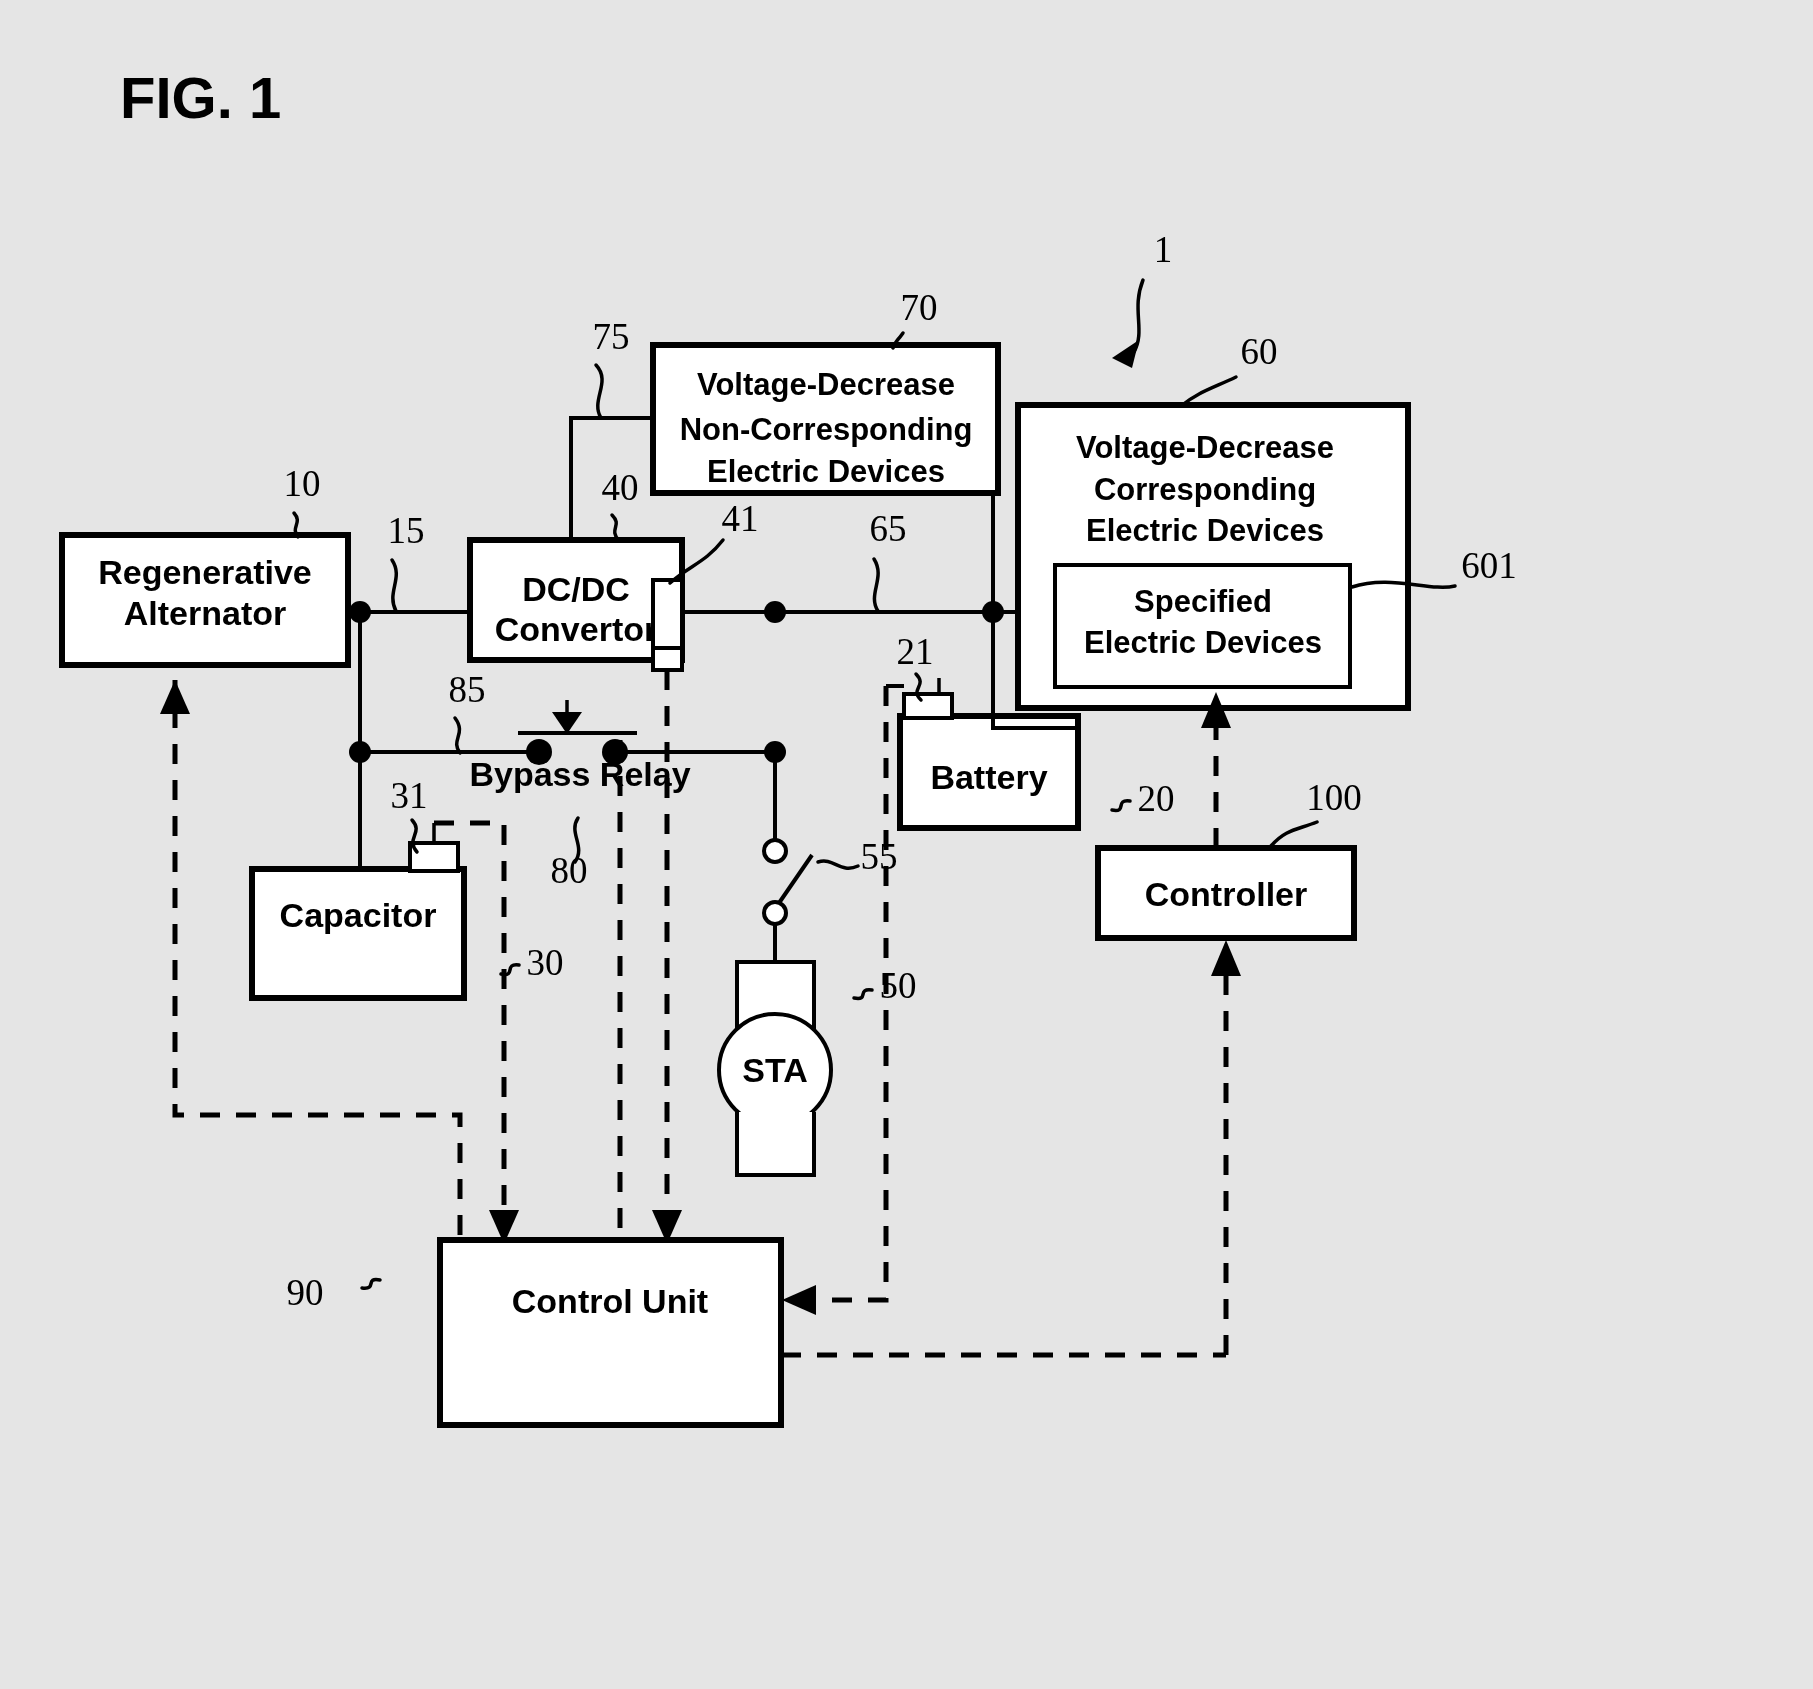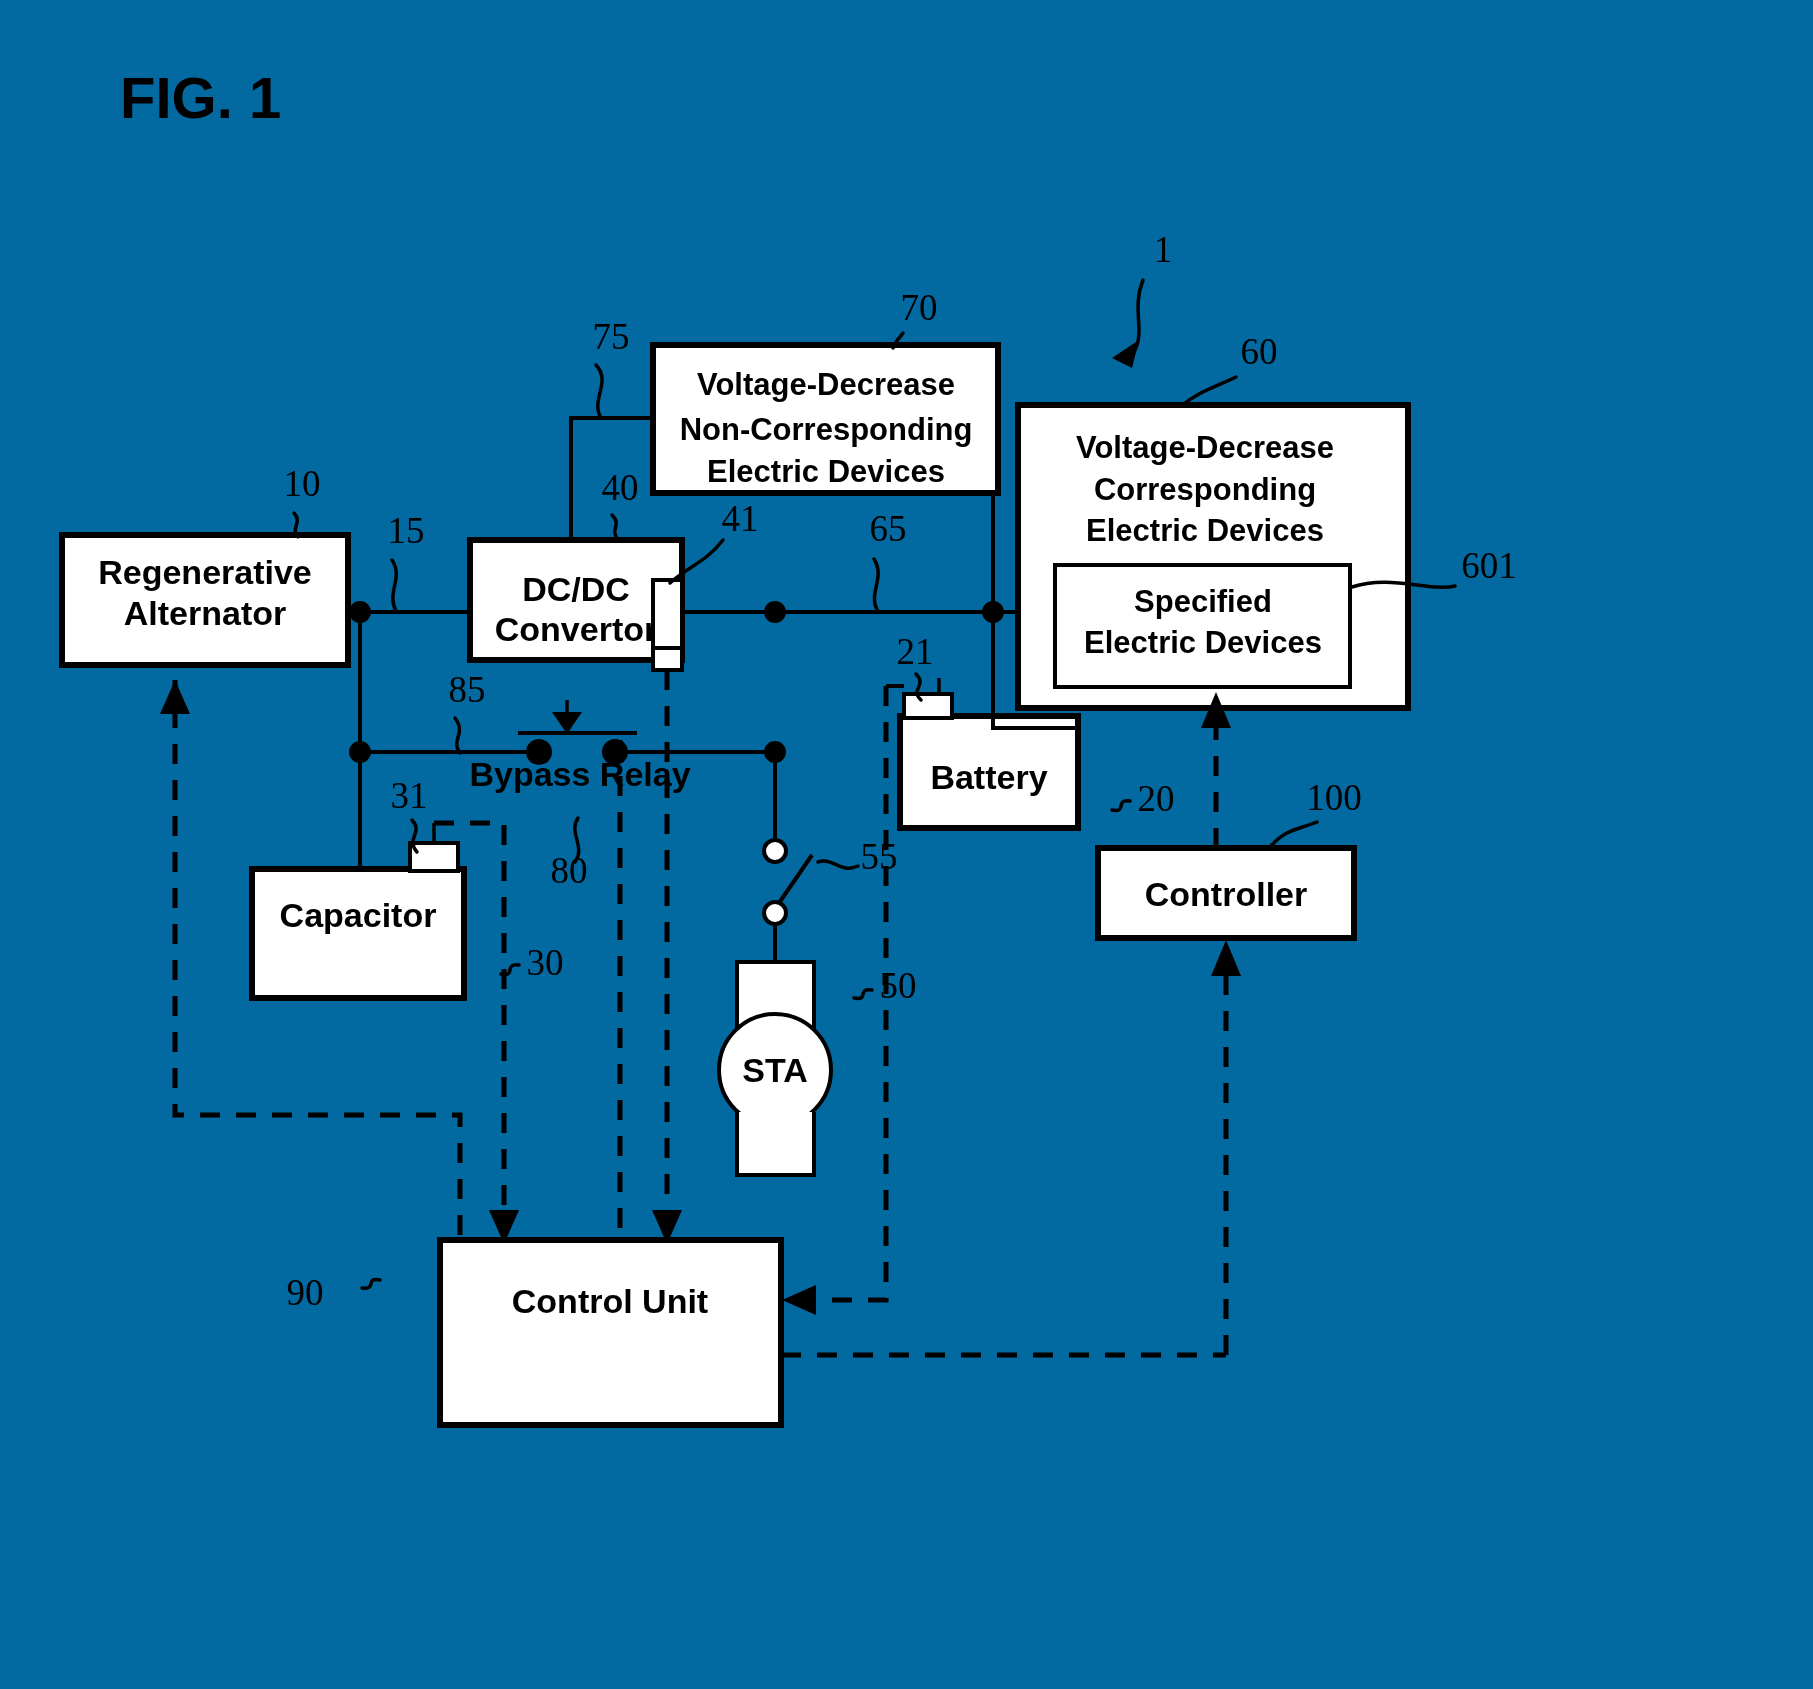--- a/index.html
+++ b/index.html
@@ -4,21 +4,21 @@
 <style>
   html, body {
     margin: 0;
     padding: 0;
     background: #ffffff;
   }
   #page {
     position: relative;
     width: 1813px;
     height: 1689px;
-    background: #0369a1;
+    background: #e5e5e5;
     font-family: "Liberation Sans", sans-serif;
     overflow: hidden;
     text-align: center;
   }
   svg.diagram {
     position: absolute;
     left: 0;
     top: 0;
     width: 1813px;
     height: 1689px;

